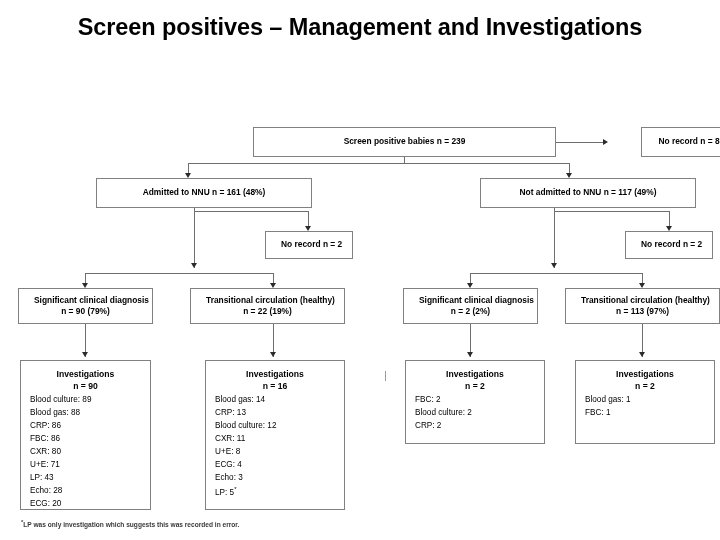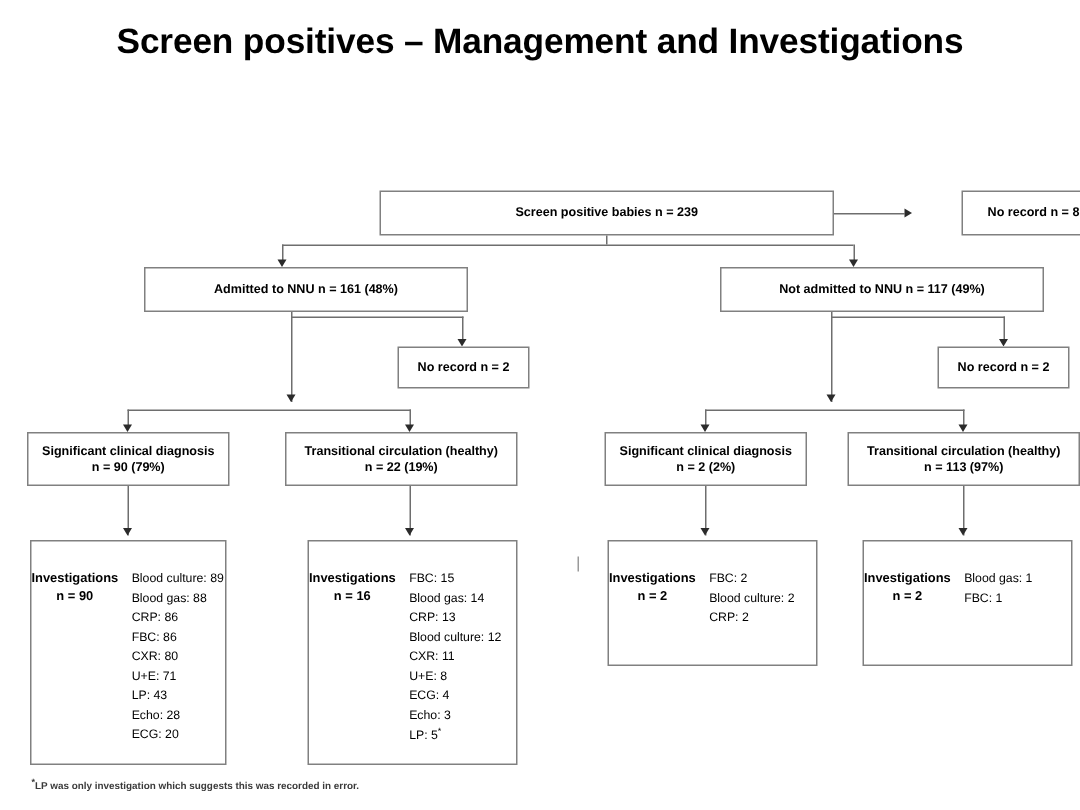--- a/index.html
+++ b/index.html
@@ -37,42 +37,41 @@
   }
 
   
   .box {
     position: absolute;
     box-sizing: border-box;
     border: 1px solid #808080;
     background: #ffffff;
     display: flex;
     flex-direction: column;
-    align-items: center;
     justify-content: center;
     text-align: center;
     font-size: 8.4px;
     font-weight: bold;
     line-height: 1.35;
     color: #000000;
     padding: 2px 15px;
   }
   .box .ln { display: block; white-space: nowrap; }
 
   
   .invbox {
     position: absolute;
     box-sizing: border-box;
     border: 1px solid #808080;
     background: #ffffff;
     font-size: 8.4px;
     color: #000000;
-    padding: 18px 0 4px 0;
+    padding: 7px 0 4px 0;
     display: flex;
-    flex-direction: row;
+    flex-direction: column;
   }
   .inv-head {
     text-align: center;
     font-weight: bold;
     line-height: 1.45;
     font-size: 8.6px;
   }
   .inv-list {
     margin-top: 1px;
     padding-left: 9px;
@@ -250,21 +249,20 @@
       <div class="item">ECG: 20</div>
     </div>
   </div>
 
   <div class="invbox" style="left:205px; top:360px; width:140px; height:150px;">
     <div class="inv-head">
       <div>Investigations</div>
       <div>n = 16</div>
     </div>
     <div class="inv-list">
-      <div class="item">FBC: 15</div>
       <div class="item">Blood gas: 14</div>
       <div class="item">CRP: 13</div>
       <div class="item">Blood culture: 12</div>
       <div class="item">CXR: 11</div>
       <div class="item">U+E: 8</div>
       <div class="item">ECG: 4</div>
       <div class="item">Echo: 3</div>
       <div class="item"><span>LP: 5</span><span class="star">*</span></div>
     </div>
   </div>

